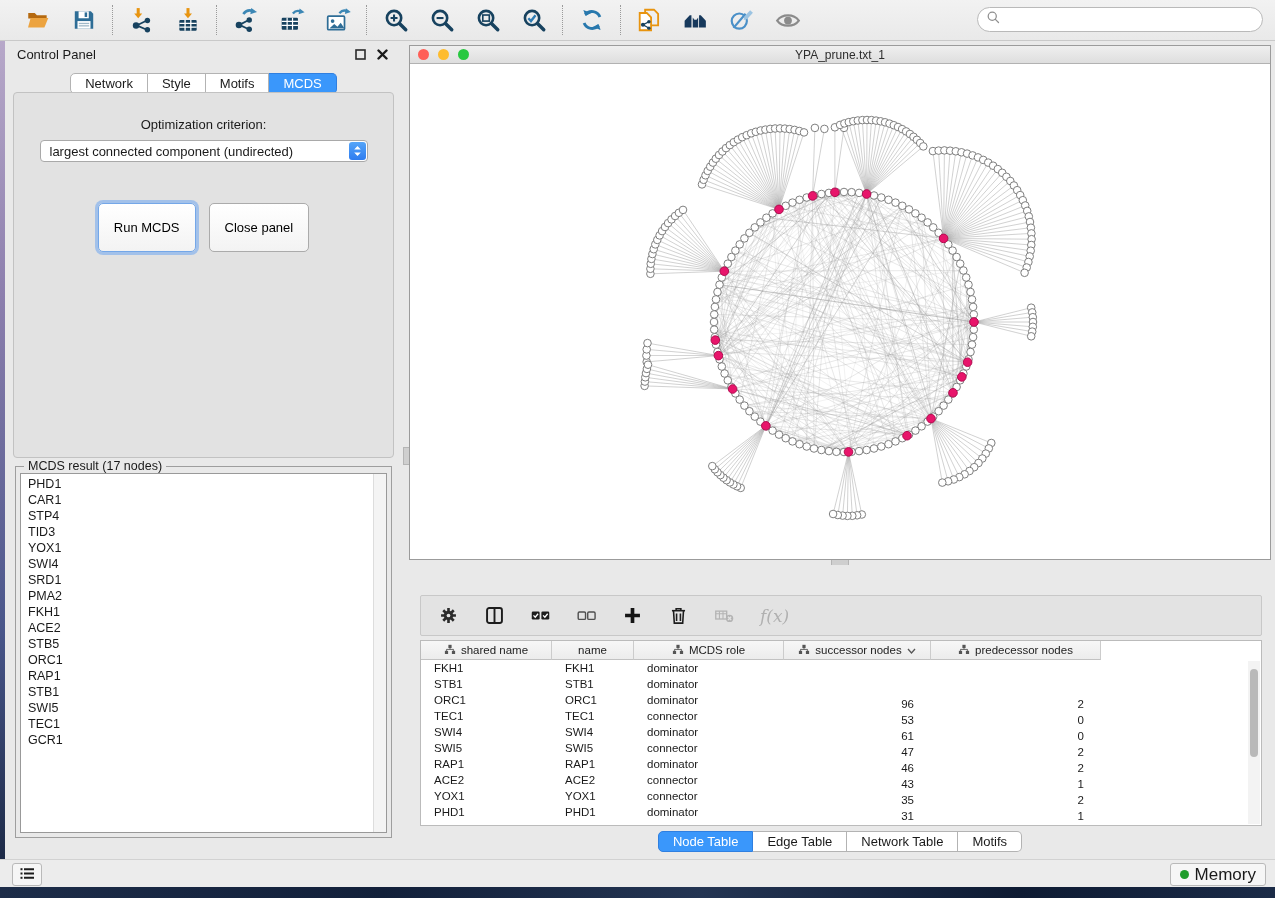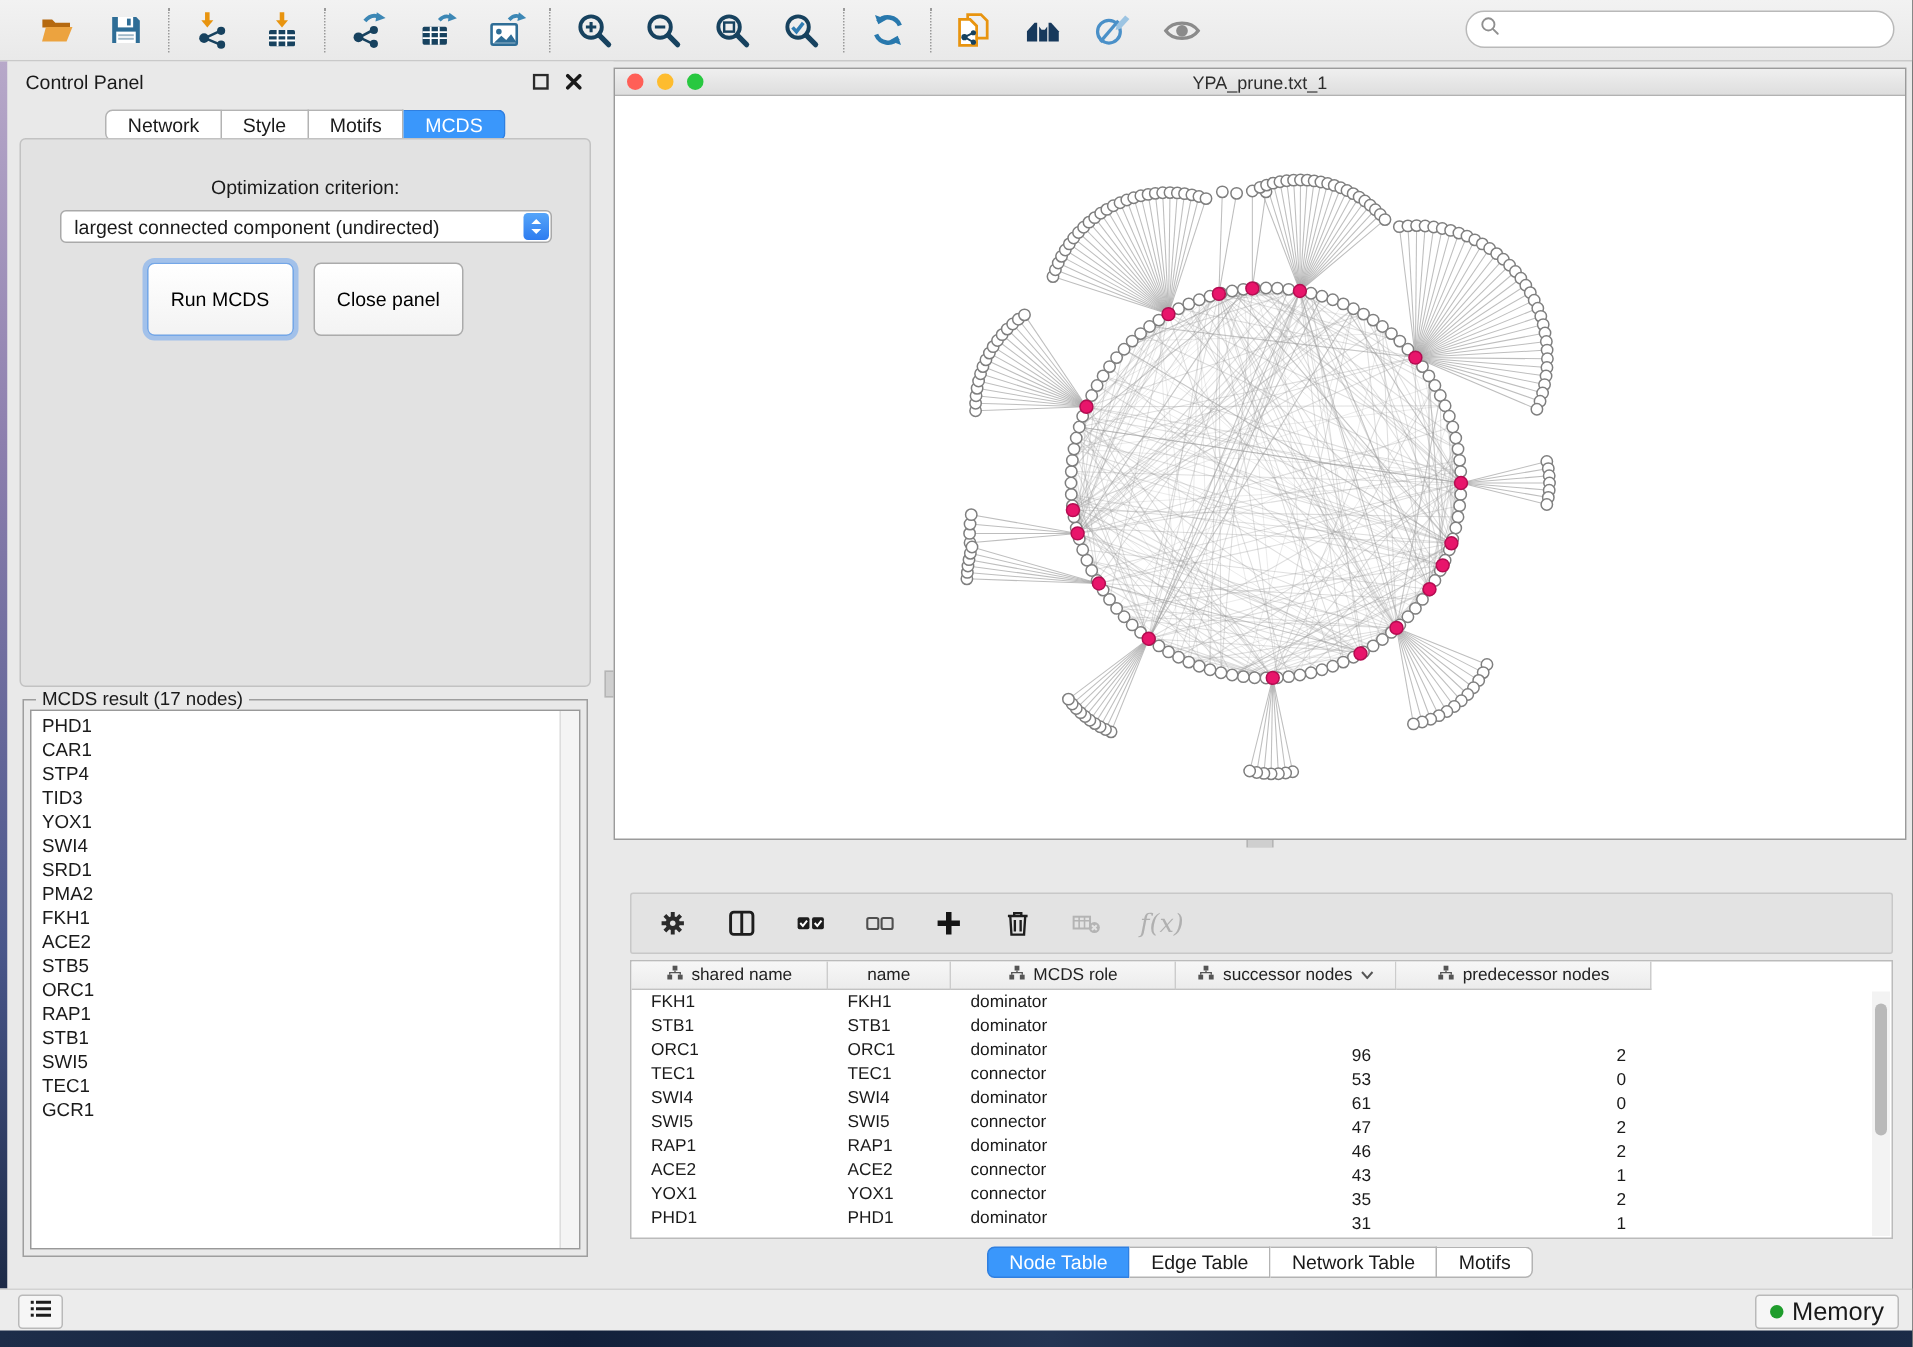--- a/index.html
+++ b/index.html
@@ -35,21 +35,21 @@
   .inset{position:absolute;left:8px;top:51px;width:379px;height:364px;background:#e2e2e2;
     border:1px solid #c2c2c2;border-radius:4px;}
   .optlabel{text-align:center;font-size:13px;margin-top:24px;}
   .dropdown{position:relative;margin:8px auto 0;width:328px;height:22px;background:#fff;
     border:1px solid #a9a9a9;border-radius:4px;font-size:13px;display:flex;align-items:center;
     padding-left:9px;box-sizing:border-box;cursor:pointer;}
   .stepper{position:absolute;right:1px;top:1px;width:17px;height:18px;border-radius:3px;
     background:linear-gradient(#55a5f9,#2e7cf0);display:flex;align-items:center;justify-content:center;}
   .btnrow{display:flex;justify-content:center;gap:13px;margin-top:13px;}
   .btn{background:linear-gradient(#ffffff,#f3f3f3);border:1px solid #ababab;border-radius:5px;
-    font-size:13px;padding:16px 15px;cursor:pointer;font-family:"Liberation Sans",sans-serif;}
+    font-size:13px;padding:16px 15px;cursor:pointer;font-family:"Liberation Sans",sans-serif;margin-top:28px;}
   .btn.focusring{border-color:#74a7e8;box-shadow:0 0 0 3px rgba(110,165,240,.55);}
   .groupbox{position:absolute;left:10px;top:425px;width:375px;height:370px;
     border:1px solid #9e9e9e;}
   .gbtitle{position:absolute;left:8px;top:-8px;background:#e9e9e9;padding:0 4px;font-size:12.5px;}
   .mcdslist{position:absolute;left:4px;top:6px;right:4px;bottom:4px;background:#fff;
     border:1px solid #999;overflow:hidden;font-size:12.5px;line-height:16px;}
   .mcdslist .items{padding:2px 0 0 7px;}
   .mcdstrack{position:absolute;right:0;top:0;bottom:0;width:12px;background:#f4f4f4;border-left:1px solid #ddd;}
   
   .vsplit{position:absolute;left:402px;top:41px;width:7px;height:818px;background:#e9e9e9;}

